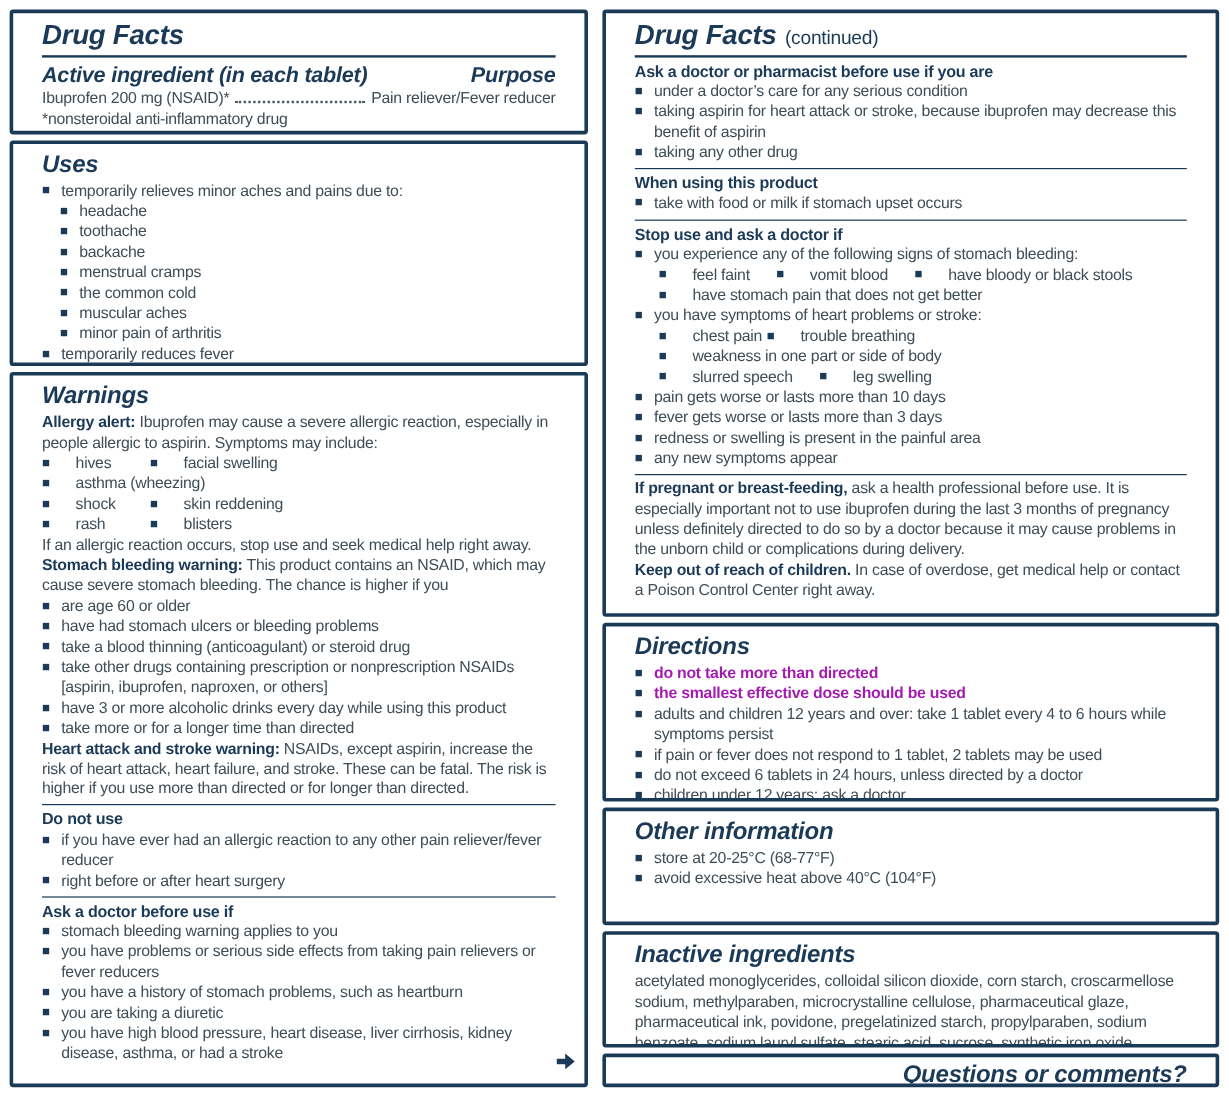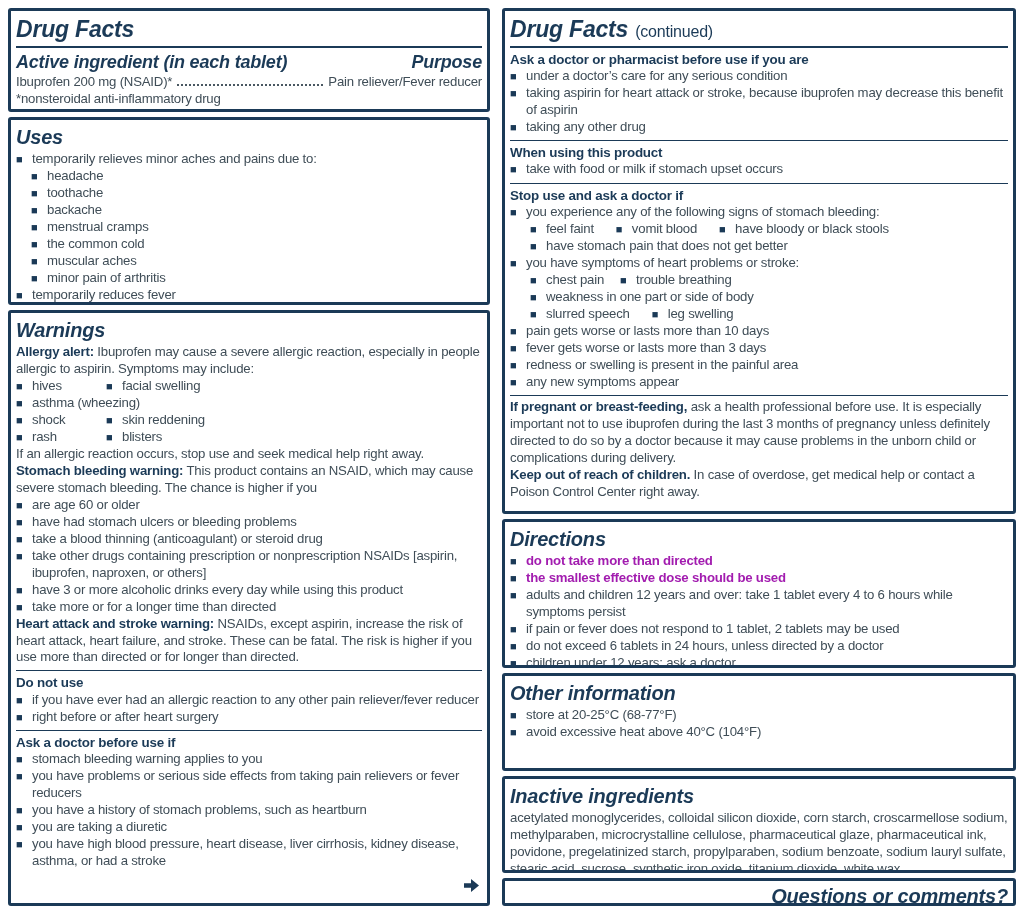--- a/index.html
+++ b/index.html
@@ -9,40 +9,40 @@
     color:#3f4d57;
     width:1024px; height:914px;
     letter-spacing:-0.2px;
   }
   .page { width:1024px; height:914px; padding:8px; display:flex; gap:12px; }
   .col { display:flex; flex-direction:column; }
   .col-left  { width:482px; flex:none; }
   .col-right { width:514px; flex:none; }
   .box {
     border:3px solid #1b3a57; border-radius:3px; background:#fff;
-    padding:4px 5px 6px; margin-bottom:5px; overflow:hidden; width:100%;
+    padding:4px 24px 6px; margin-bottom:5px; overflow:hidden; width:100%;
   }
   .box:last-child { margin-bottom:0; }
   .h1 { font-size:23px; font-weight:bold; font-style:italic; color:#1b3a57; line-height:1.25; }
   .cont { font-size:16px; font-weight:normal; color:#1b3a57; font-style:normal; }
   .h2 { font-size:18px; font-weight:bold; font-style:italic; color:#1b3a57; line-height:1.3; }
   .sect { font-size:20px; font-weight:bold; font-style:italic; color:#1b3a57; line-height:1.3; margin-bottom:1px; }
   .rule { border:none; border-top:2px solid #1b3a57; margin:2px 0 3px; }
   .thinrule { border:none; border-top:1.5px solid #1b3a57; margin:4px 0 3px; }
   p, .bt { font-size:13.2px; line-height:1.28; }
   .bold-label { font-weight:bold; color:#1b3a57; }
   .subhead { font-size:13.4px; font-weight:bold; color:#1b3a57; line-height:1.3; }
   .bullet { display:flex; align-items:flex-start; }
   .sq { flex:none; width:16px; color:#1b3a57; font-size:11px; line-height:1.55; }
   .sq::before { content:"■"; }
   .bt { flex:1; }
   .indent { margin-left:15px; }
   .indent2 { margin-left:20px; }
   .pair { display:flex; flex-wrap:wrap; }
-  .pair .bullet { flex:none; margin-right:22px; }
+  .pair .bullet { flex:none; margin-right:22px;gap:12px; }
   .pair .bullet .bt { flex:none; }
   .cols .bullet:first-child { width:90px; margin-right:0; }
   .bold-list .bt { font-weight:bold; color:#a21caf; }
   .title-row { display:flex; align-items:baseline; gap:7px; }
   .purpose-row { display:flex; align-items:baseline; }
   .dotted-leader { flex:1; border-bottom:2px dotted #4a5862; margin:0 5px 3px; height:12px; }
   .warn-box { position:relative; }
   .arrow { position:absolute; right:7px; bottom:5px; }
   .qrow { display:flex; align-items:flex-end; gap:8px;flex-direction:column; }
   .qrow .sect { margin-bottom:0; }

